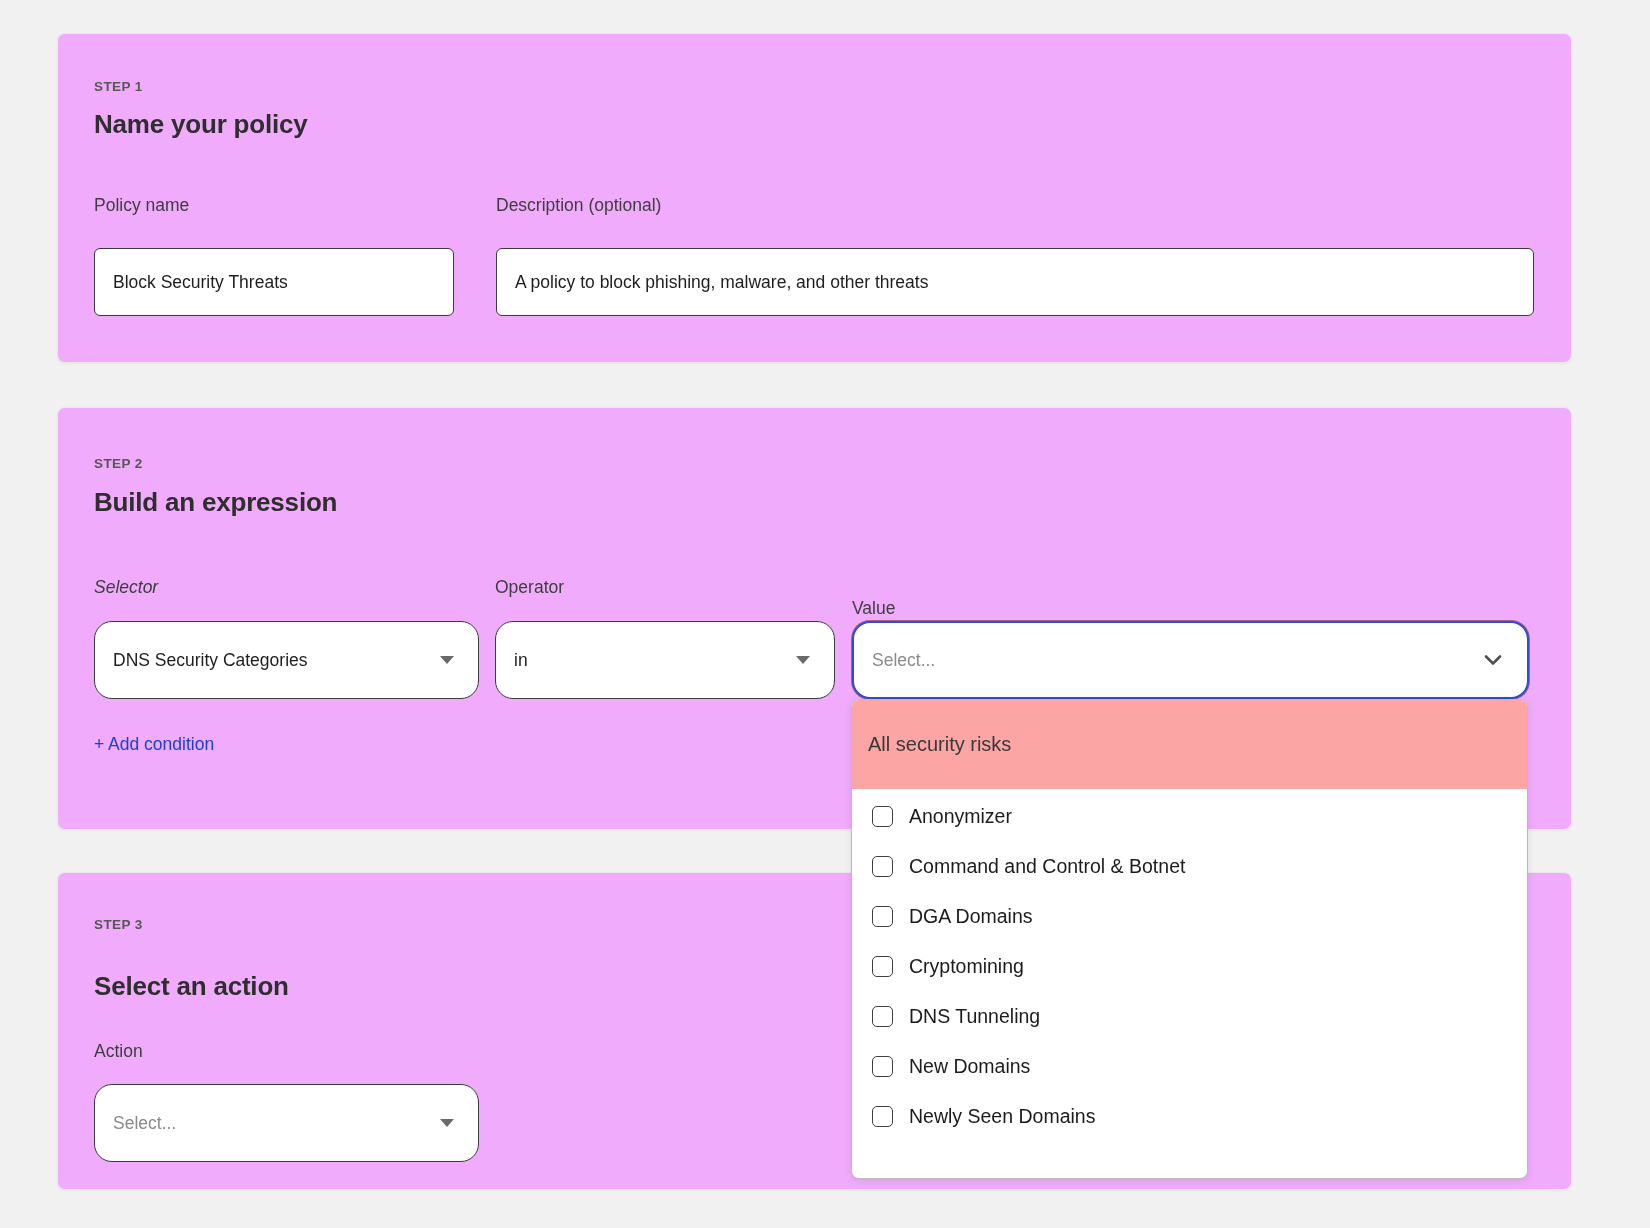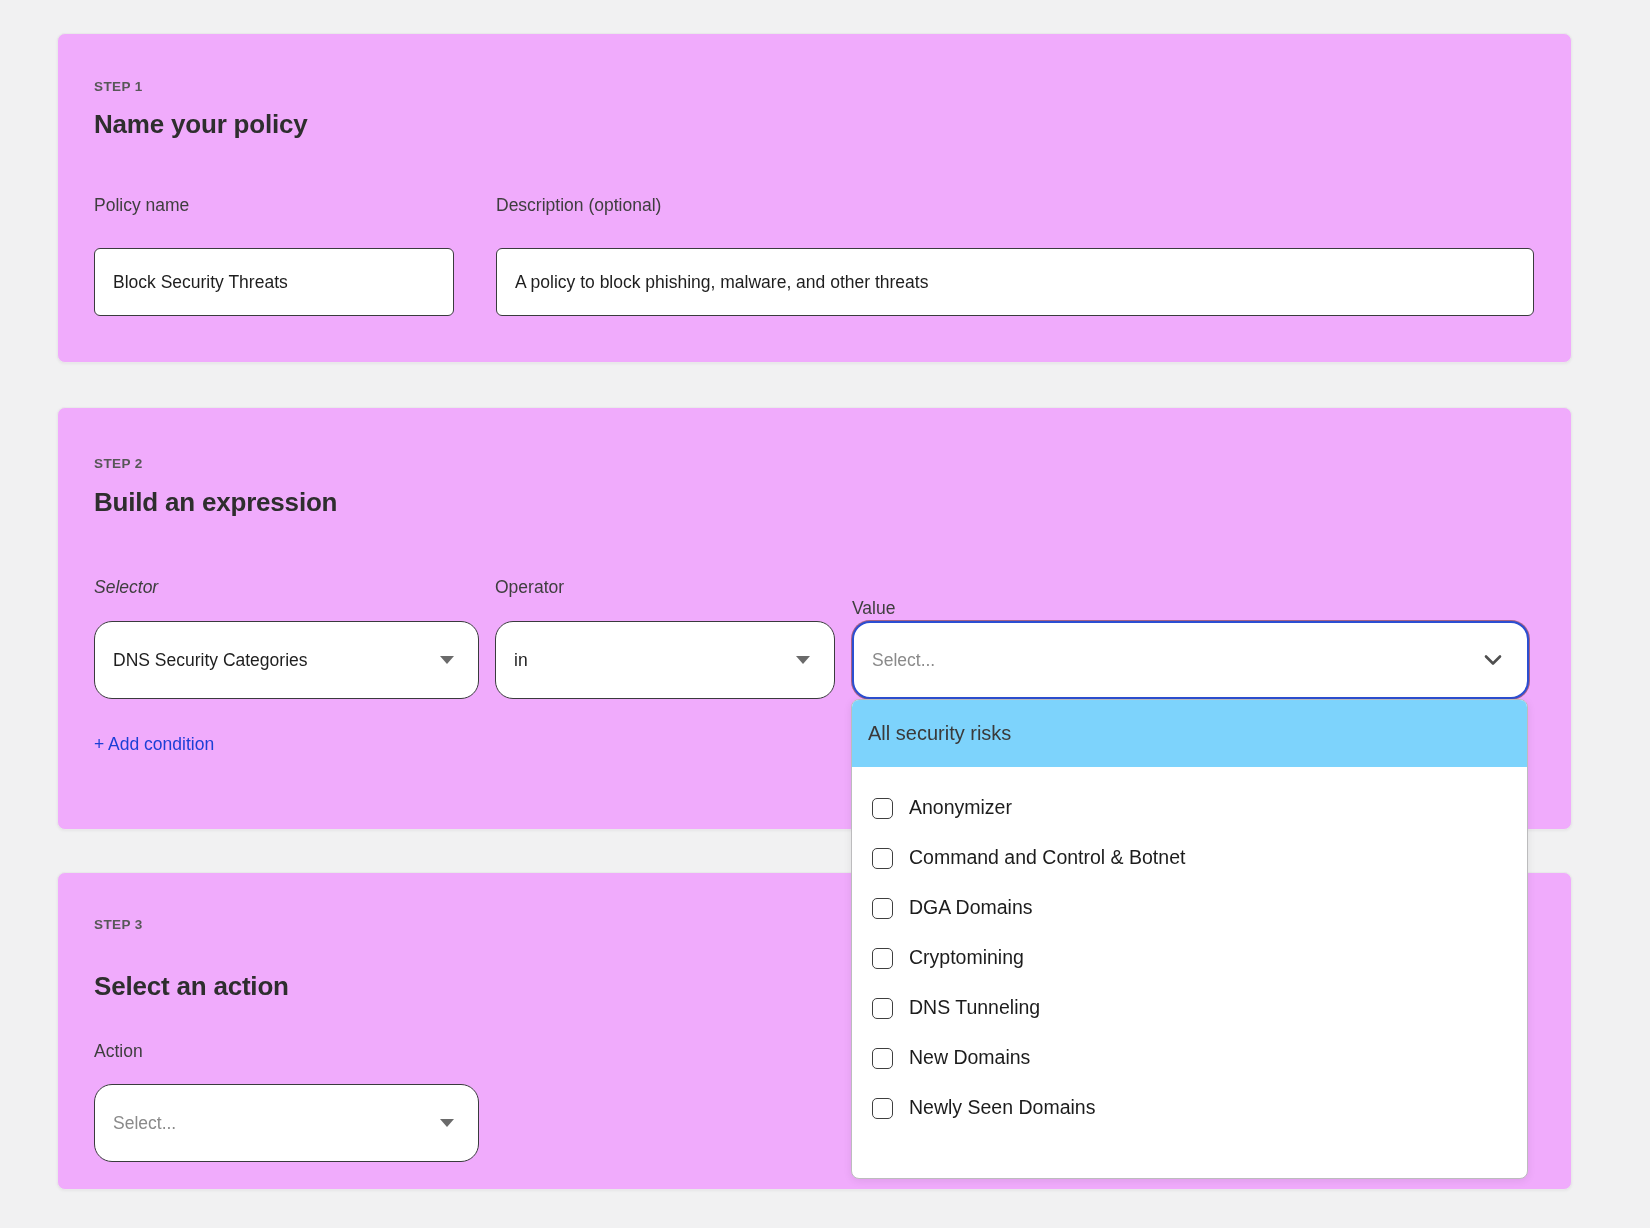--- a/index.html
+++ b/index.html
@@ -94,34 +94,34 @@
     width: 677px;
     height: 480px;
     background: #ffffff;
     border: 1px solid #bcbcbd;
     border-radius: 8px;
     z-index: 20;
     box-shadow: 0 2px 8px rgba(0,0,0,0.08);
     overflow: hidden;
   }
   .dd-header {
-    height: 67px;
-    background: #7dd3fc;
+    height: 89px;
+    background: #fca5a5;
     display: flex;
     align-items: center;
     padding: 0 16px;
     font-size: 20px;
     color: #3a3a3a;
     cursor: pointer;
   }
   .dd-list { padding-top: 2px; }
   .dd-item {
     height: 50px;
     display: flex;
-    align-items: flex-end;
+    align-items: center;
     padding-left: 20px;
     cursor: pointer;
   }
   .checkbox {
     width: 21px;
     height: 21px;
     border: 1.5px solid #3f3f3f;
     border-radius: 5px;
     background: #fff;
     flex: 0 0 auto;

